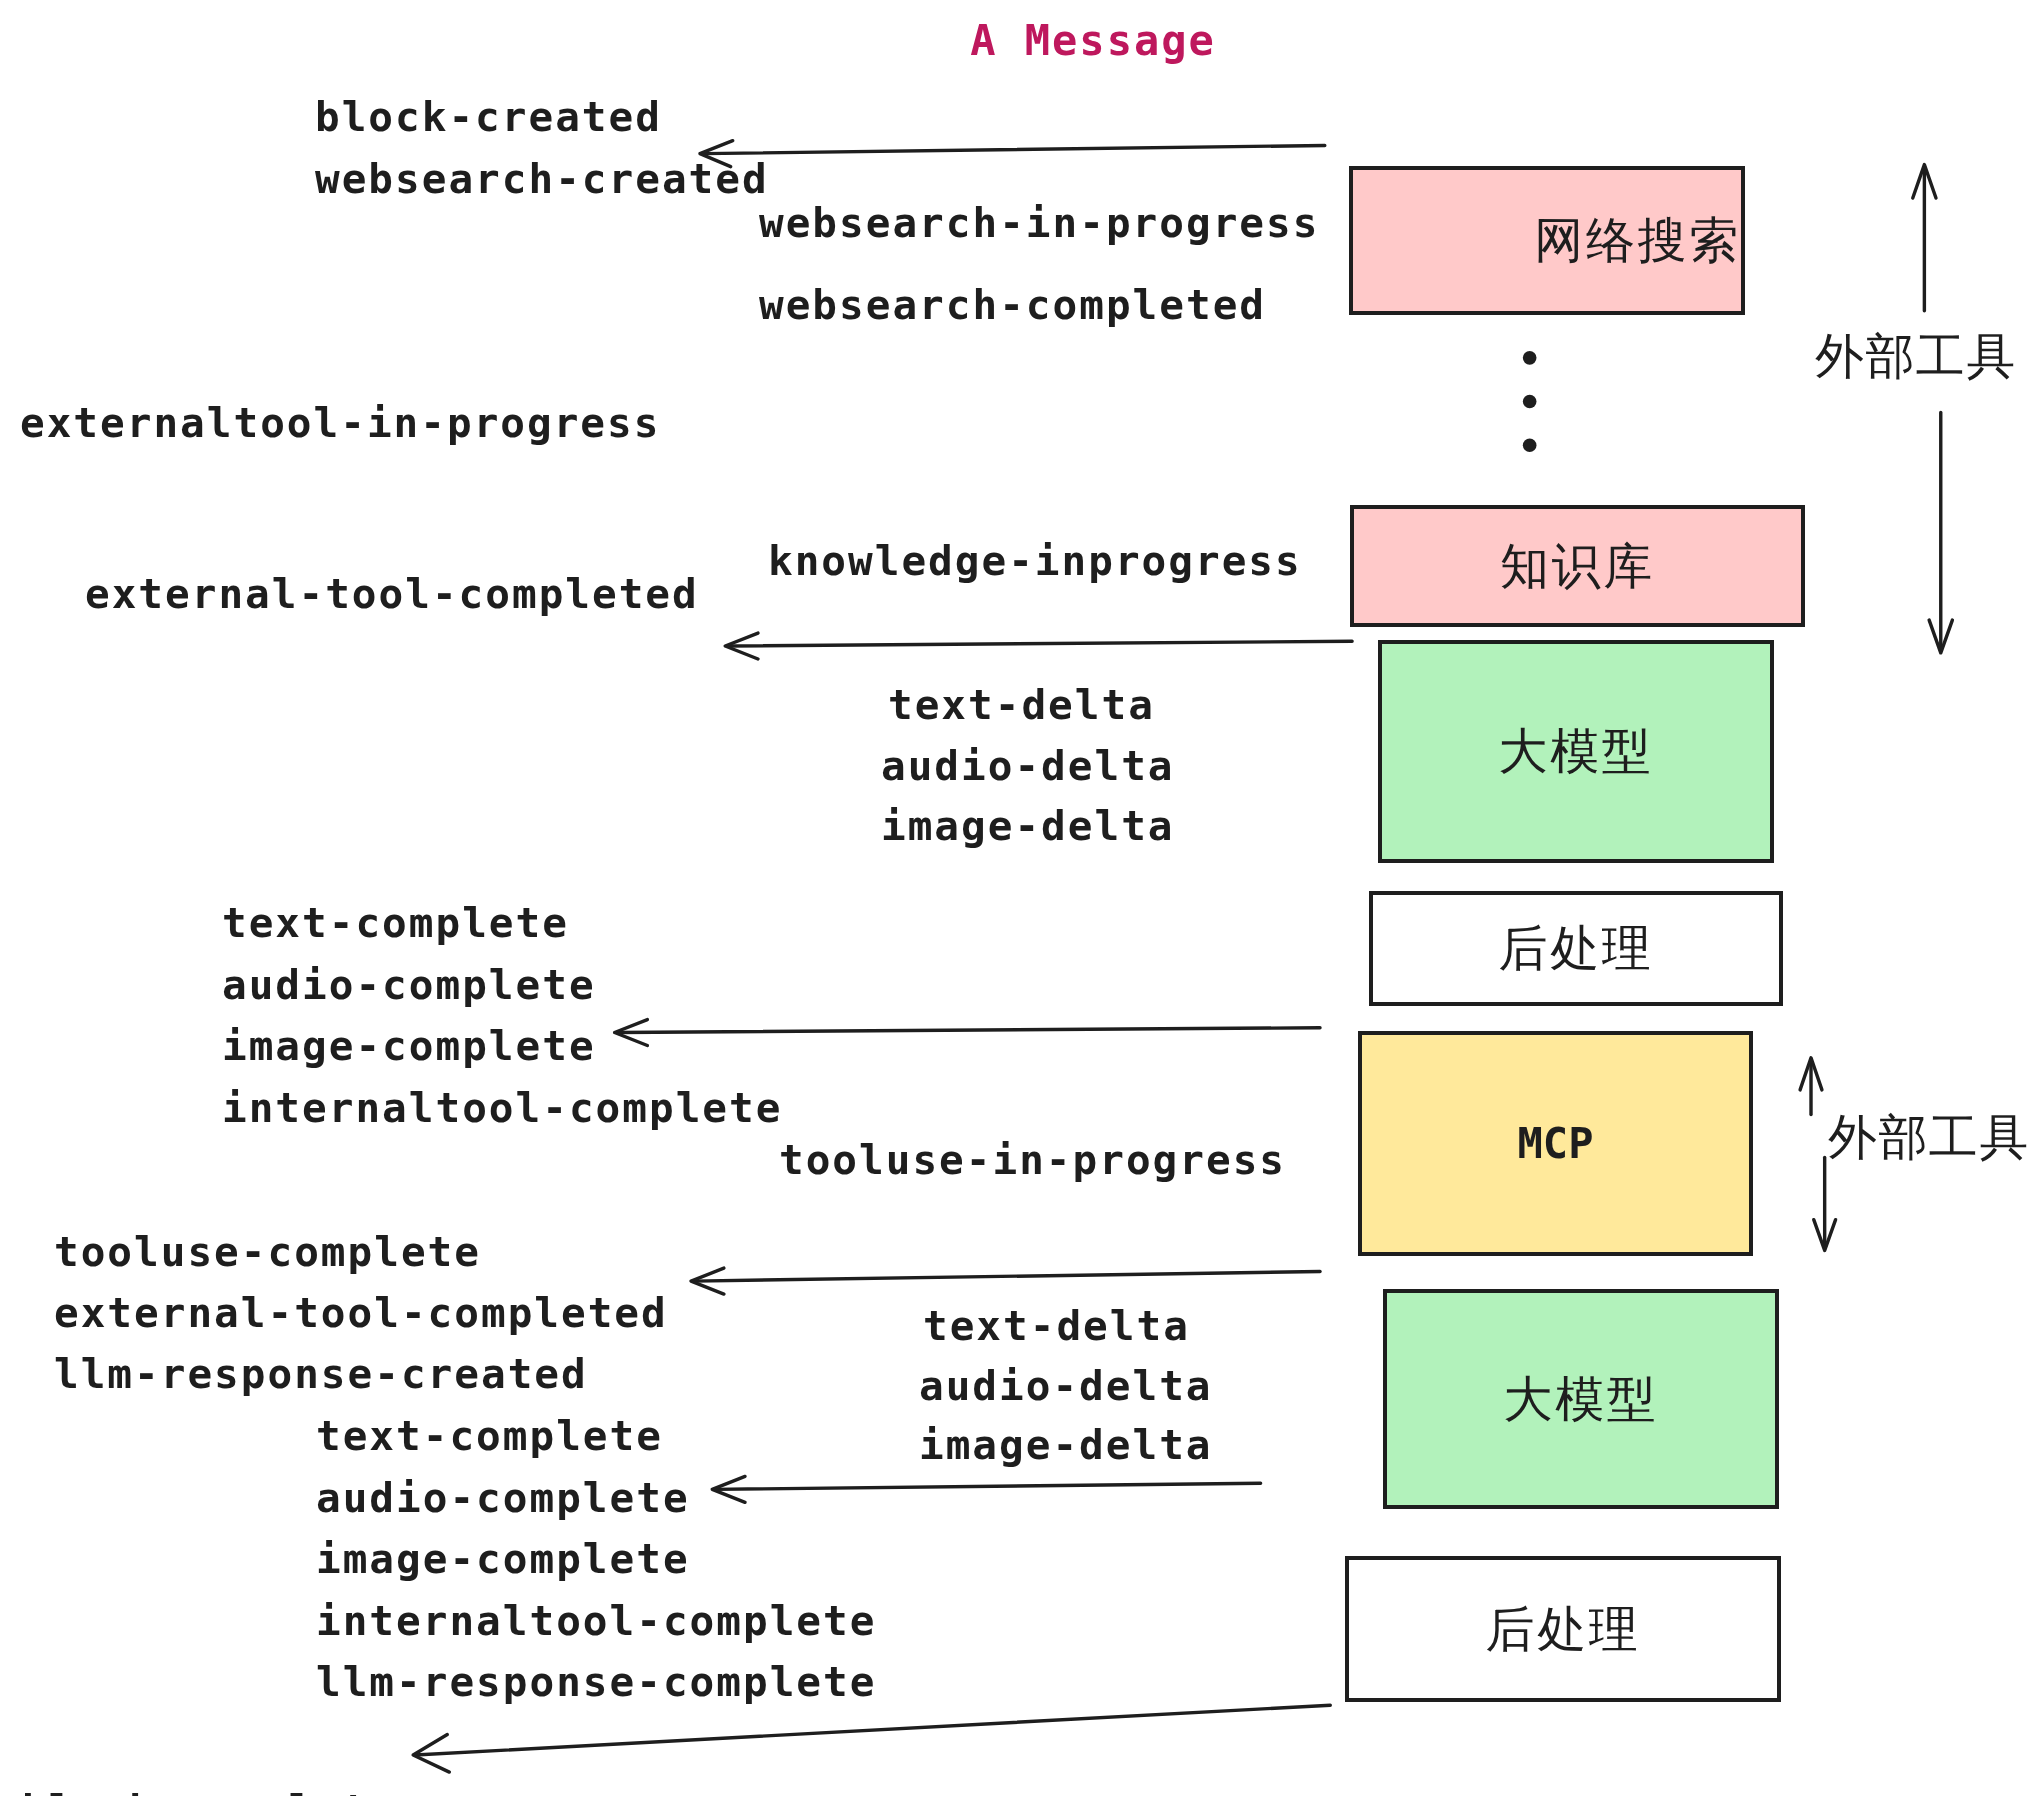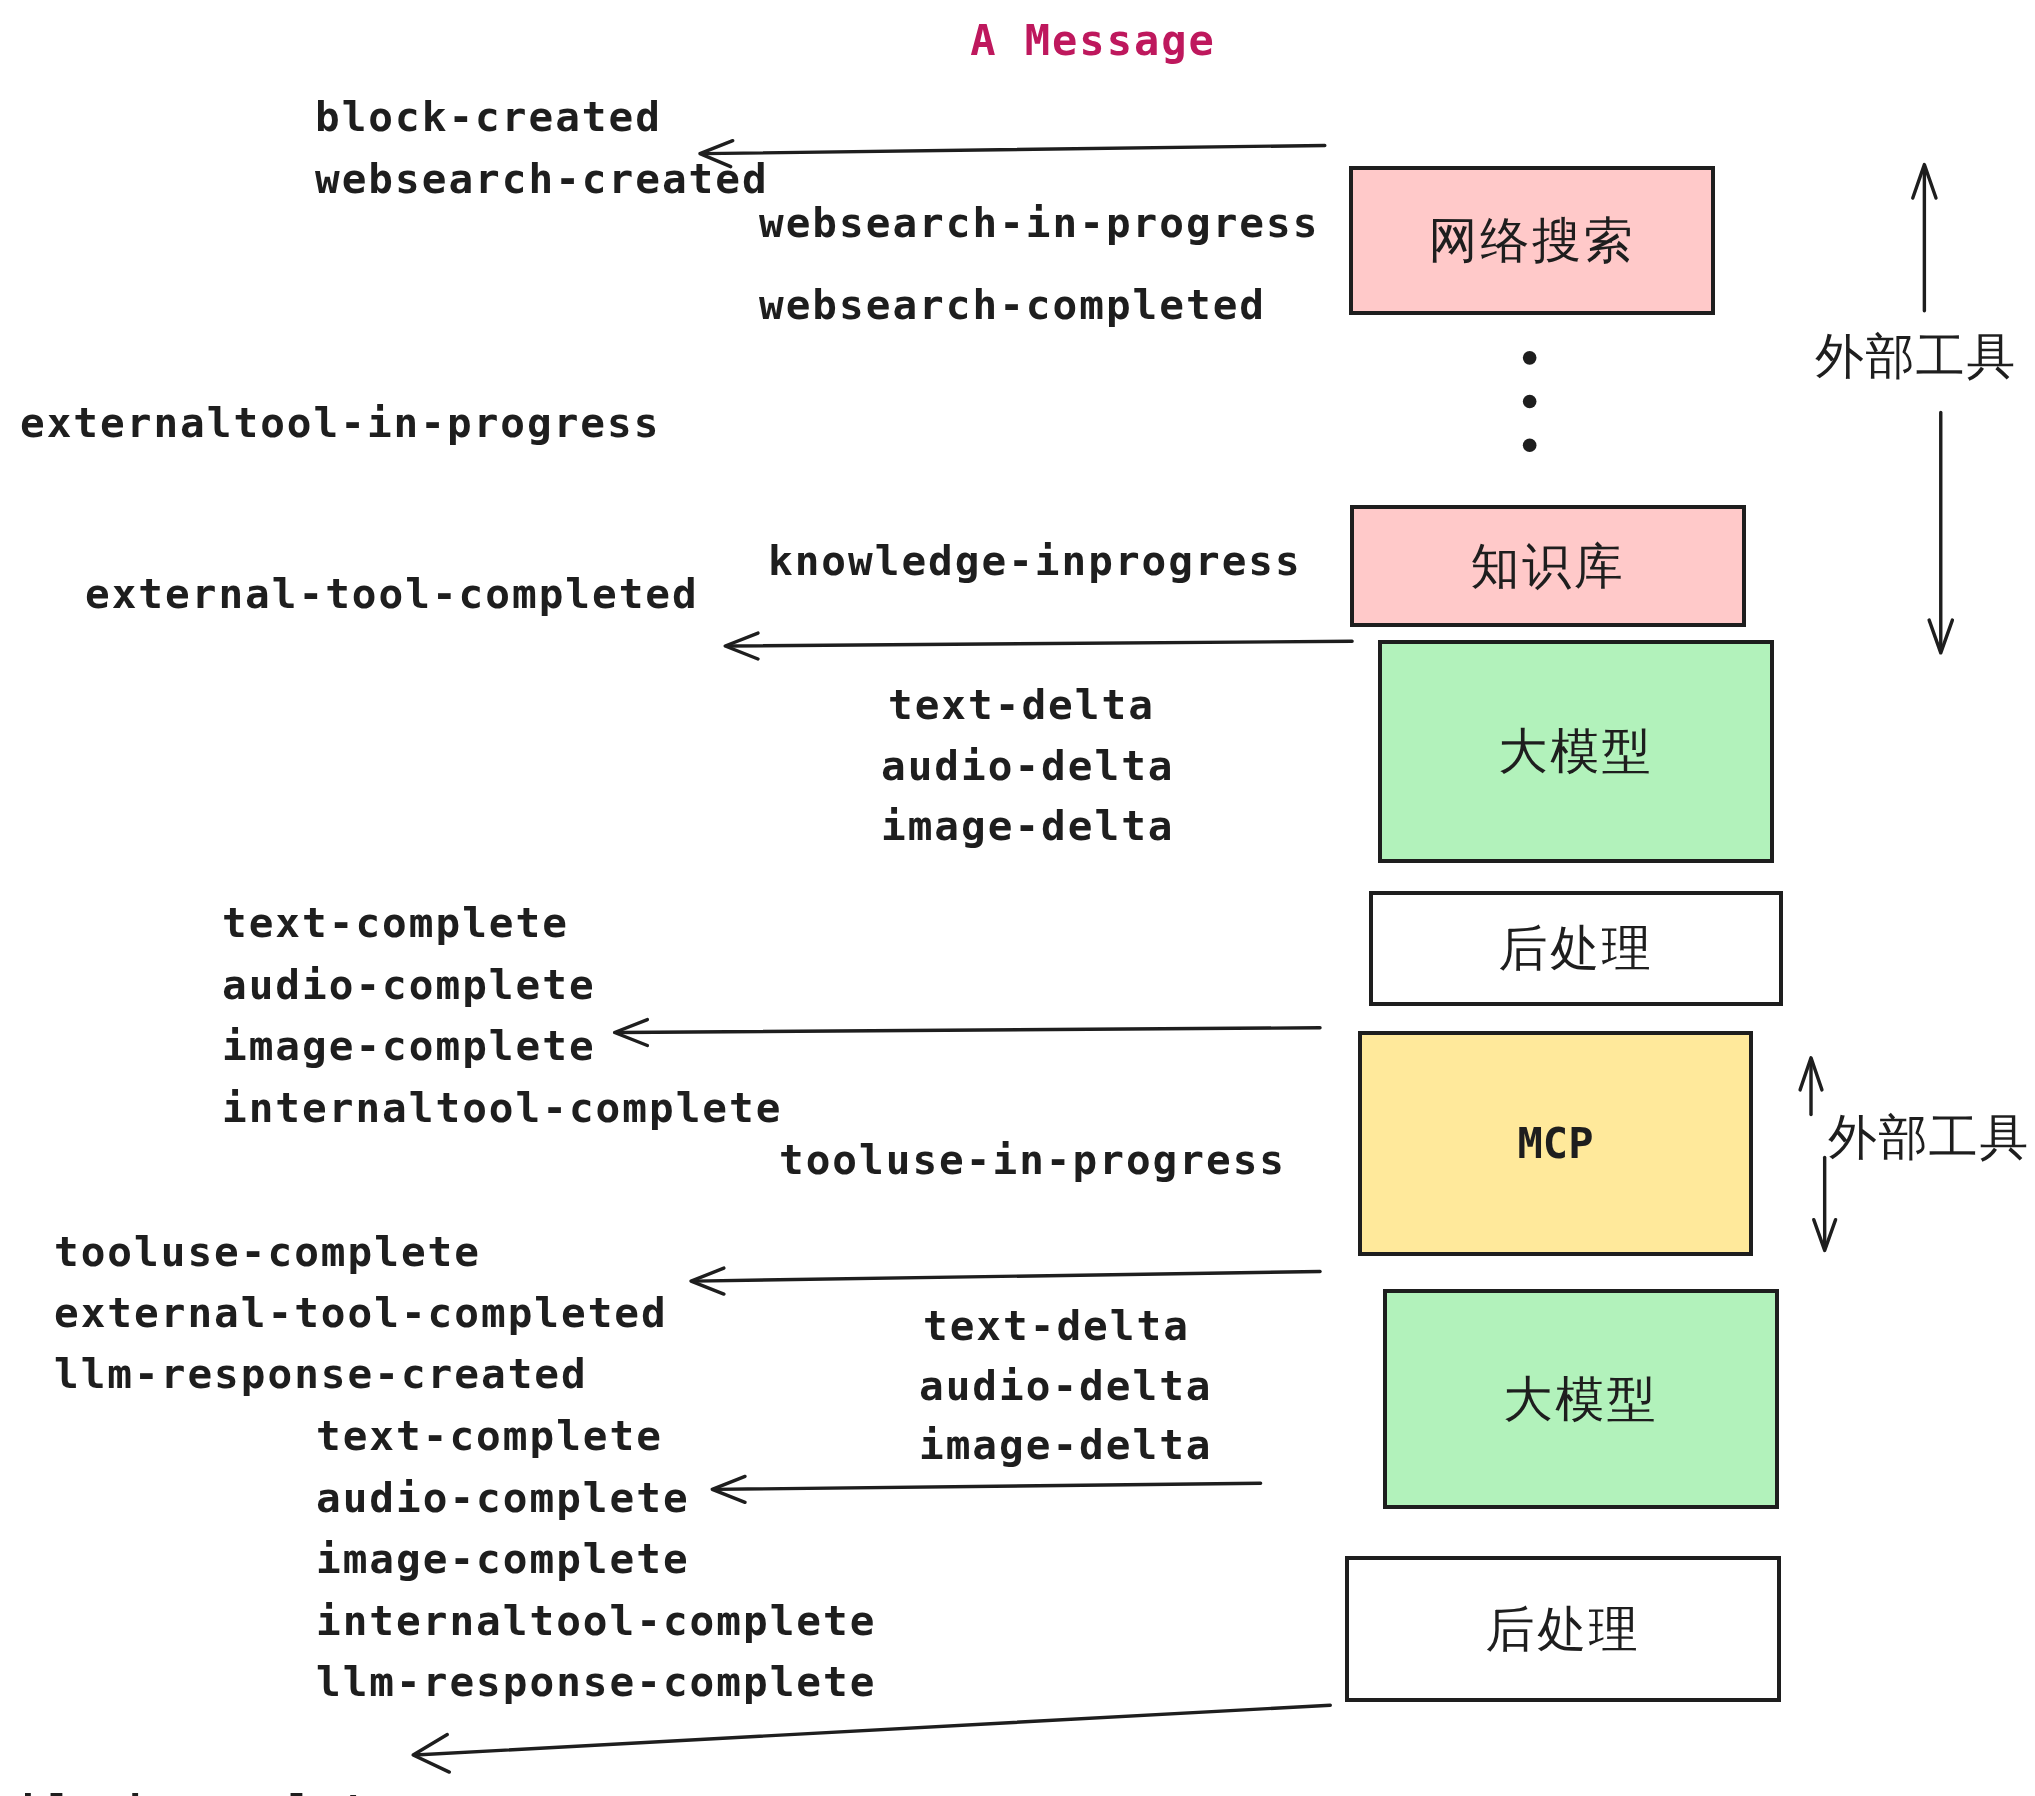--- a/index.html
+++ b/index.html
@@ -107,24 +107,24 @@
     </g>
     <g fill="#1e1e1e" stroke="none">
       <circle cx="2240" cy="524" r="10"></circle>
       <circle cx="2240" cy="588" r="10"></circle>
       <circle cx="2240" cy="652" r="10"></circle>
     </g>
   </svg>
 
   <div class="title" style="left:1093px;top:41px;">A Message</div>
 
-  <div class="box box-pink" style="left:1349px;top:166px;width:366px;height:149px;">
+  <div class="box box-pink" style="left:1349px;top:166px;width:396px;height:149px;justify-content:flex-end;">
     <span class="cjk">网络搜索</span>
   </div>
-  <div class="box box-pink" style="left:1350px;top:505px;width:396px;height:122px;">
+  <div class="box box-pink" style="left:1350px;top:505px;width:455px;height:122px;">
     <span class="cjk">知识库</span>
   </div>
   <div class="box box-green" style="left:1354px;top:640px;width:396px;height:223px;">
     <span class="cjk">大模型</span>
   </div>
   <div class="box box-white" style="left:1369px;top:891px;width:414px;height:115px;">
     <span class="cjk">后处理</span>
   </div>
   <div class="box box-yellow" style="left:1358px;top:1031px;width:395px;height:225px;">
     <span class="latin">MCP</span>

